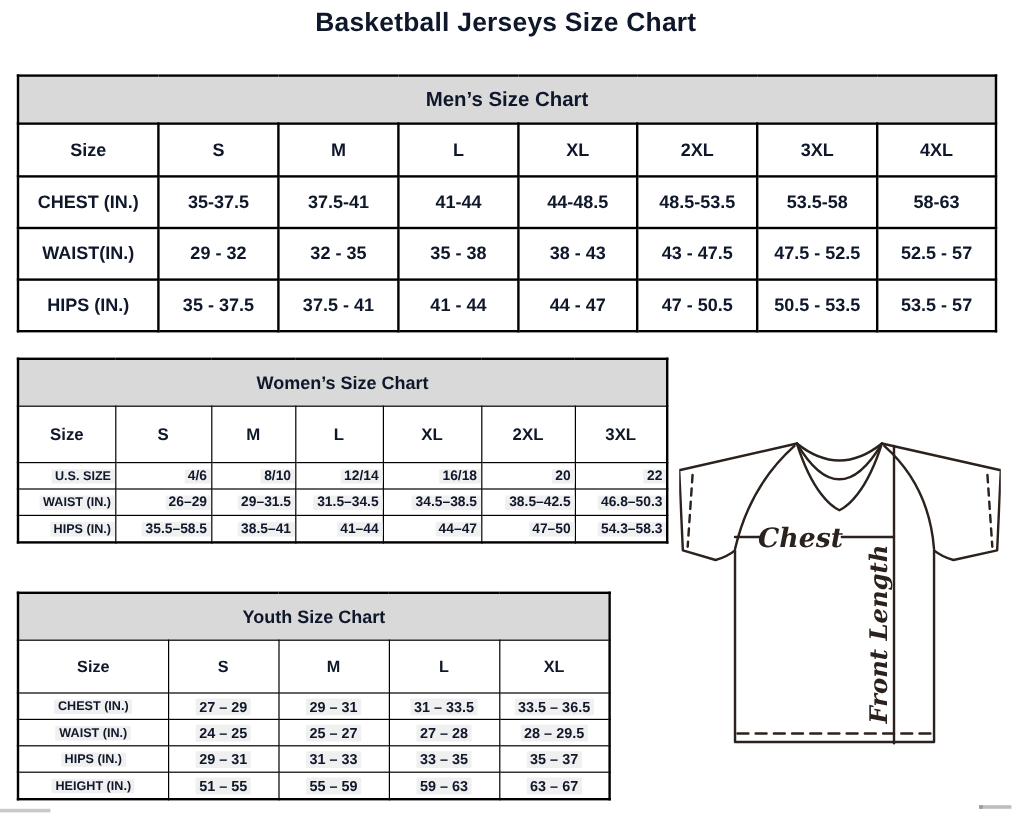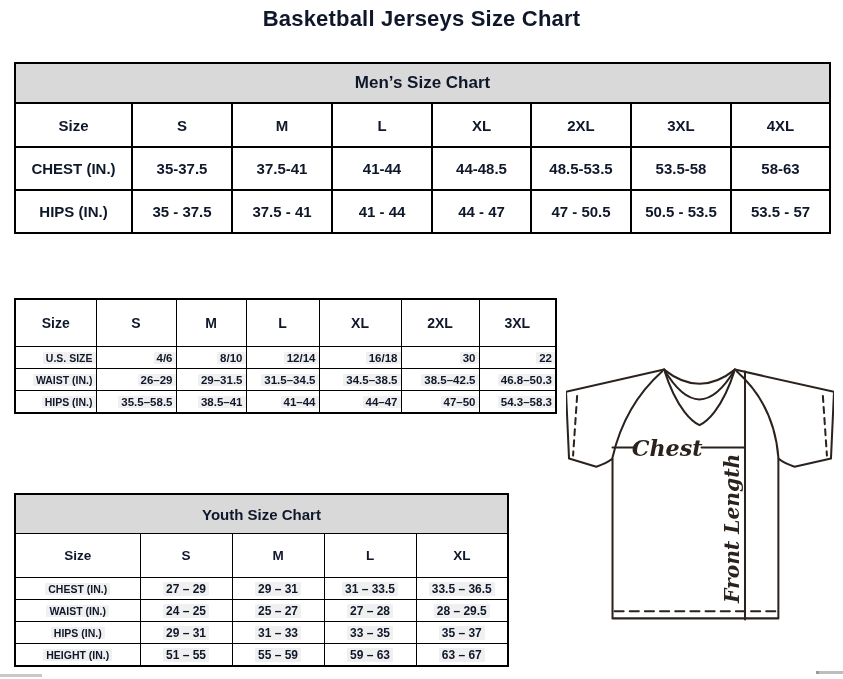--- a/index.html
+++ b/index.html
@@ -82,20 +82,30 @@
       <td class="lbl">CHEST (IN.)</td>
       <td>35-37.5</td>
       <td>37.5-41</td>
       <td>41-44</td>
       <td>44-48.5</td>
       <td>48.5-53.5</td>
       <td>53.5-58</td>
       <td>58-63</td>
     </tr>
     <tr class="data">
+      <td class="lbl">WAIST(IN.)</td>
+      <td>29 - 32</td>
+      <td>32 - 35</td>
+      <td>35 - 38</td>
+      <td>38 - 43</td>
+      <td>43 - 47.5</td>
+      <td>47.5 - 52.5</td>
+      <td>52.5 - 57</td>
+    </tr>
+    <tr class="data">
       <td class="lbl">HIPS (IN.)</td>
       <td>35 - 37.5</td>
       <td>37.5 - 41</td>
       <td>41 - 44</td>
       <td>44 - 47</td>
       <td>47 - 50.5</td>
       <td>50.5 - 53.5</td>
       <td>53.5 - 57</td>
     </tr>
   </tbody>
@@ -105,36 +115,39 @@
     <colgroup>
       <col style="width:81px">
         <col style="width:80px">
         <col style="width:70px">
         <col style="width:73px">
       <col style="width:82px">
         <col style="width:78px">
         <col style="width:77px">
     </colgroup>
     <tbody>
+        <tr>
+          <th class="band" colspan="7">Women’s Size Chart</th>
+        </tr>
     <tr class="hdr">
       <td>Size</td>
       <td>S</td>
       <td>M</td>
       <td>L</td>
       <td>XL</td>
       <td>2XL</td>
       <td>3XL</td>
     </tr>
     <tr class="data">
       <td class="lbl"><span class="hl">U.S. SIZE</span></td>
       <td><span class="hl">4/6</span></td>
       <td><span class="hl">8/10</span></td>
       <td><span class="hl">12/14</span></td>
       <td><span class="hl">16/18</span></td>
-      <td><span class="hl">30</span></td>
+      <td><span class="hl">20</span></td>
       <td><span class="hl">22</span></td>
     </tr>
     <tr class="data">
       <td class="lbl"><span class="hl">WAIST (IN.)</span></td>
       <td><span class="hl">26–29</span></td>
       <td><span class="hl">29–31.5</span></td>
       <td><span class="hl">31.5–34.5</span></td>
       <td><span class="hl">34.5–38.5</span></td>
       <td><span class="hl">38.5–42.5</span></td>
       <td><span class="hl">46.8–50.3</span></td>

